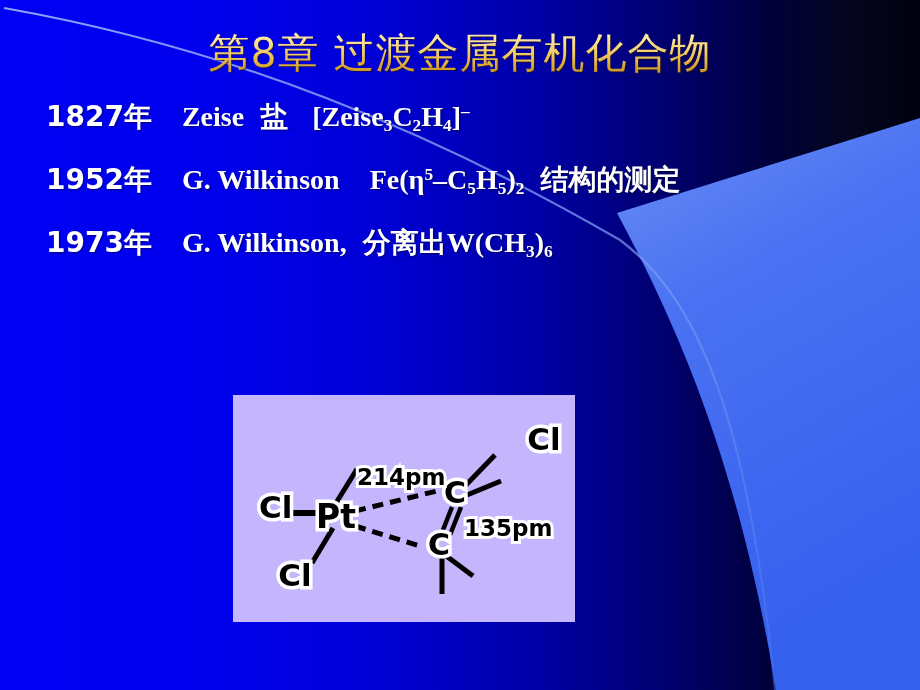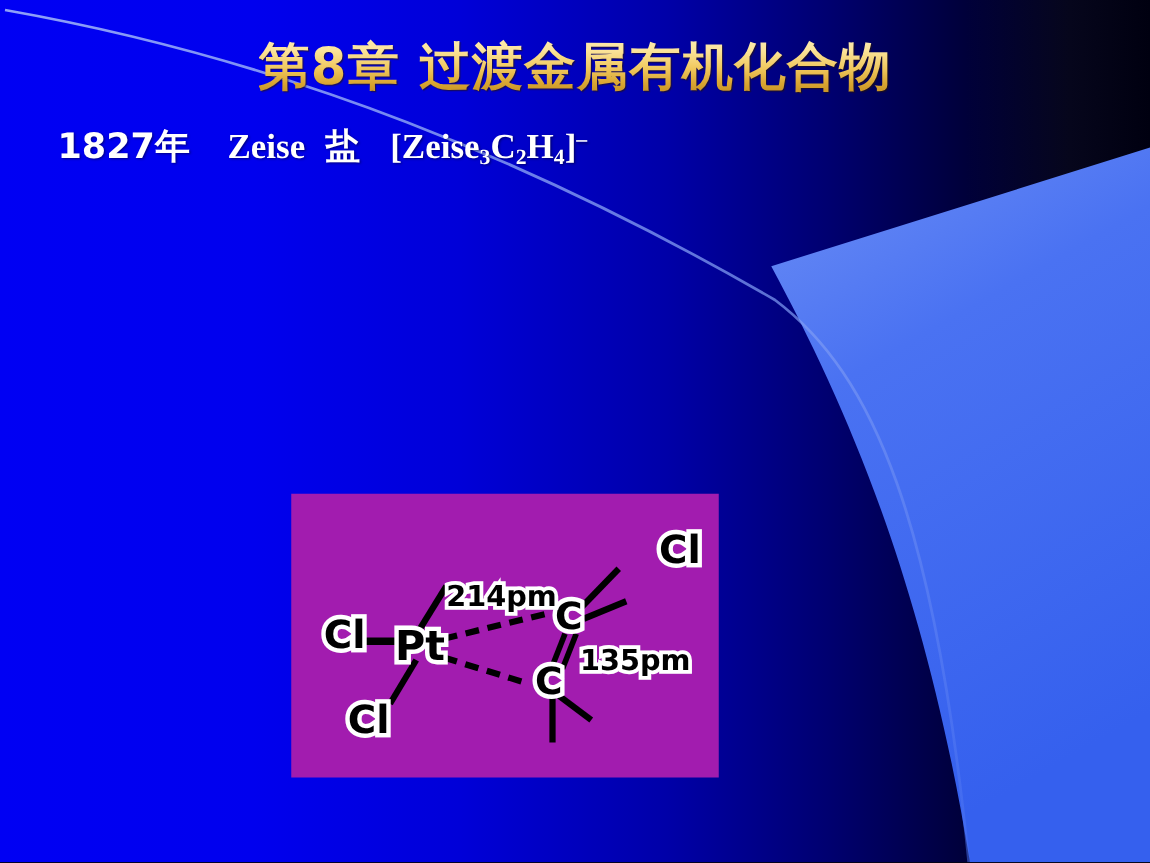--- a/index.html
+++ b/index.html
@@ -42,21 +42,21 @@
     position: absolute;
     left: 0;
     top: 26px;
     width: 920px;
     text-align: center;
     pointer-events: none;
   }
   .title {
     display: inline-block;
     font-family: "DejaVu Sans", "Liberation Sans", sans-serif;
-    font-weight: bold;
+    font-weight: normal;
     font-size: 41px;
     letter-spacing: 1px;
     background: linear-gradient(180deg,
         #fdf0bd 0%,
         #fbe39a 26%,
         #f0c85e 52%,
         #d9a531 74%,
         #b5831c 100%);
     -webkit-background-clip: text;
     background-clip: text;
@@ -99,21 +99,21 @@
   .eta-yellow { color: #ffff33; }
   .cjk { font-family: "DejaVu Sans", "Liberation Sans", sans-serif; }
 
   
   .mol-panel {
     position: absolute;
     left: 233px;
     top: 395px;
     width: 342px;
     height: 227px;
-    background: #a21caf;
+    background: #c4b5fd;
   }
   .mol-svg { display: block; width: 342px; height: 227px; }
   .mol-label {
     font-family: "DejaVu Sans", "Liberation Sans", sans-serif;
     font-weight: bold;
     fill: #000000;
   }
 </style>
 </head>
 <body>
@@ -144,22 +144,28 @@
   <div class="title-wrap">
     <span class="title">第8章 过渡金属有机化合物</span>
   </div>
 
   <div class="lines">
 
     <div class="line">
       <span class="year cjk">1827年</span><span class="gap-lg"></span><span>Zeise</span><span class="gap-sm"></span><span class="cjk">盐</span><span class="gap-md"></span><span>[Zeise</span><sub>3</sub><span>C</span><sub>2</sub><span>H</span><sub>4</sub><span>]</span><sup>–</sup>
     </div>
 
-
-
+    <div class="line">
+      <span class="year cjk">1952年</span><span class="gap-lg"></span><span>G. Wilkinson</span><span class="gap-lg"></span><span>Fe(</span><span>η</span><sup>5</sup><span>–C</span><sub>5</sub><span>H</span><sub>5</sub><span>)</span><sub>2</sub><span class="gap-sm"></span><span class="cjk">结构的测定</span>
+    </div>
+
+
+    <div class="line">
+      <span class="year cjk">1973年</span><span class="gap-lg"></span><span>G. Wilkinson,</span><span class="gap-sm"></span><span class="cjk">分离出</span><span>W(CH</span><sub>3</sub><span>)</span><sub>6</sub>
+    </div>
 
   </div>
 
   <div class="mol-panel">
     <svg class="mol-svg" viewBox="0 0 342 227">
 
       <line x1="103" y1="108" x2="124" y2="74" stroke="#000" stroke-width="5"></line>
 
       <line x1="52" y1="118" x2="88" y2="118" stroke="#000" stroke-width="6"></line>
 

